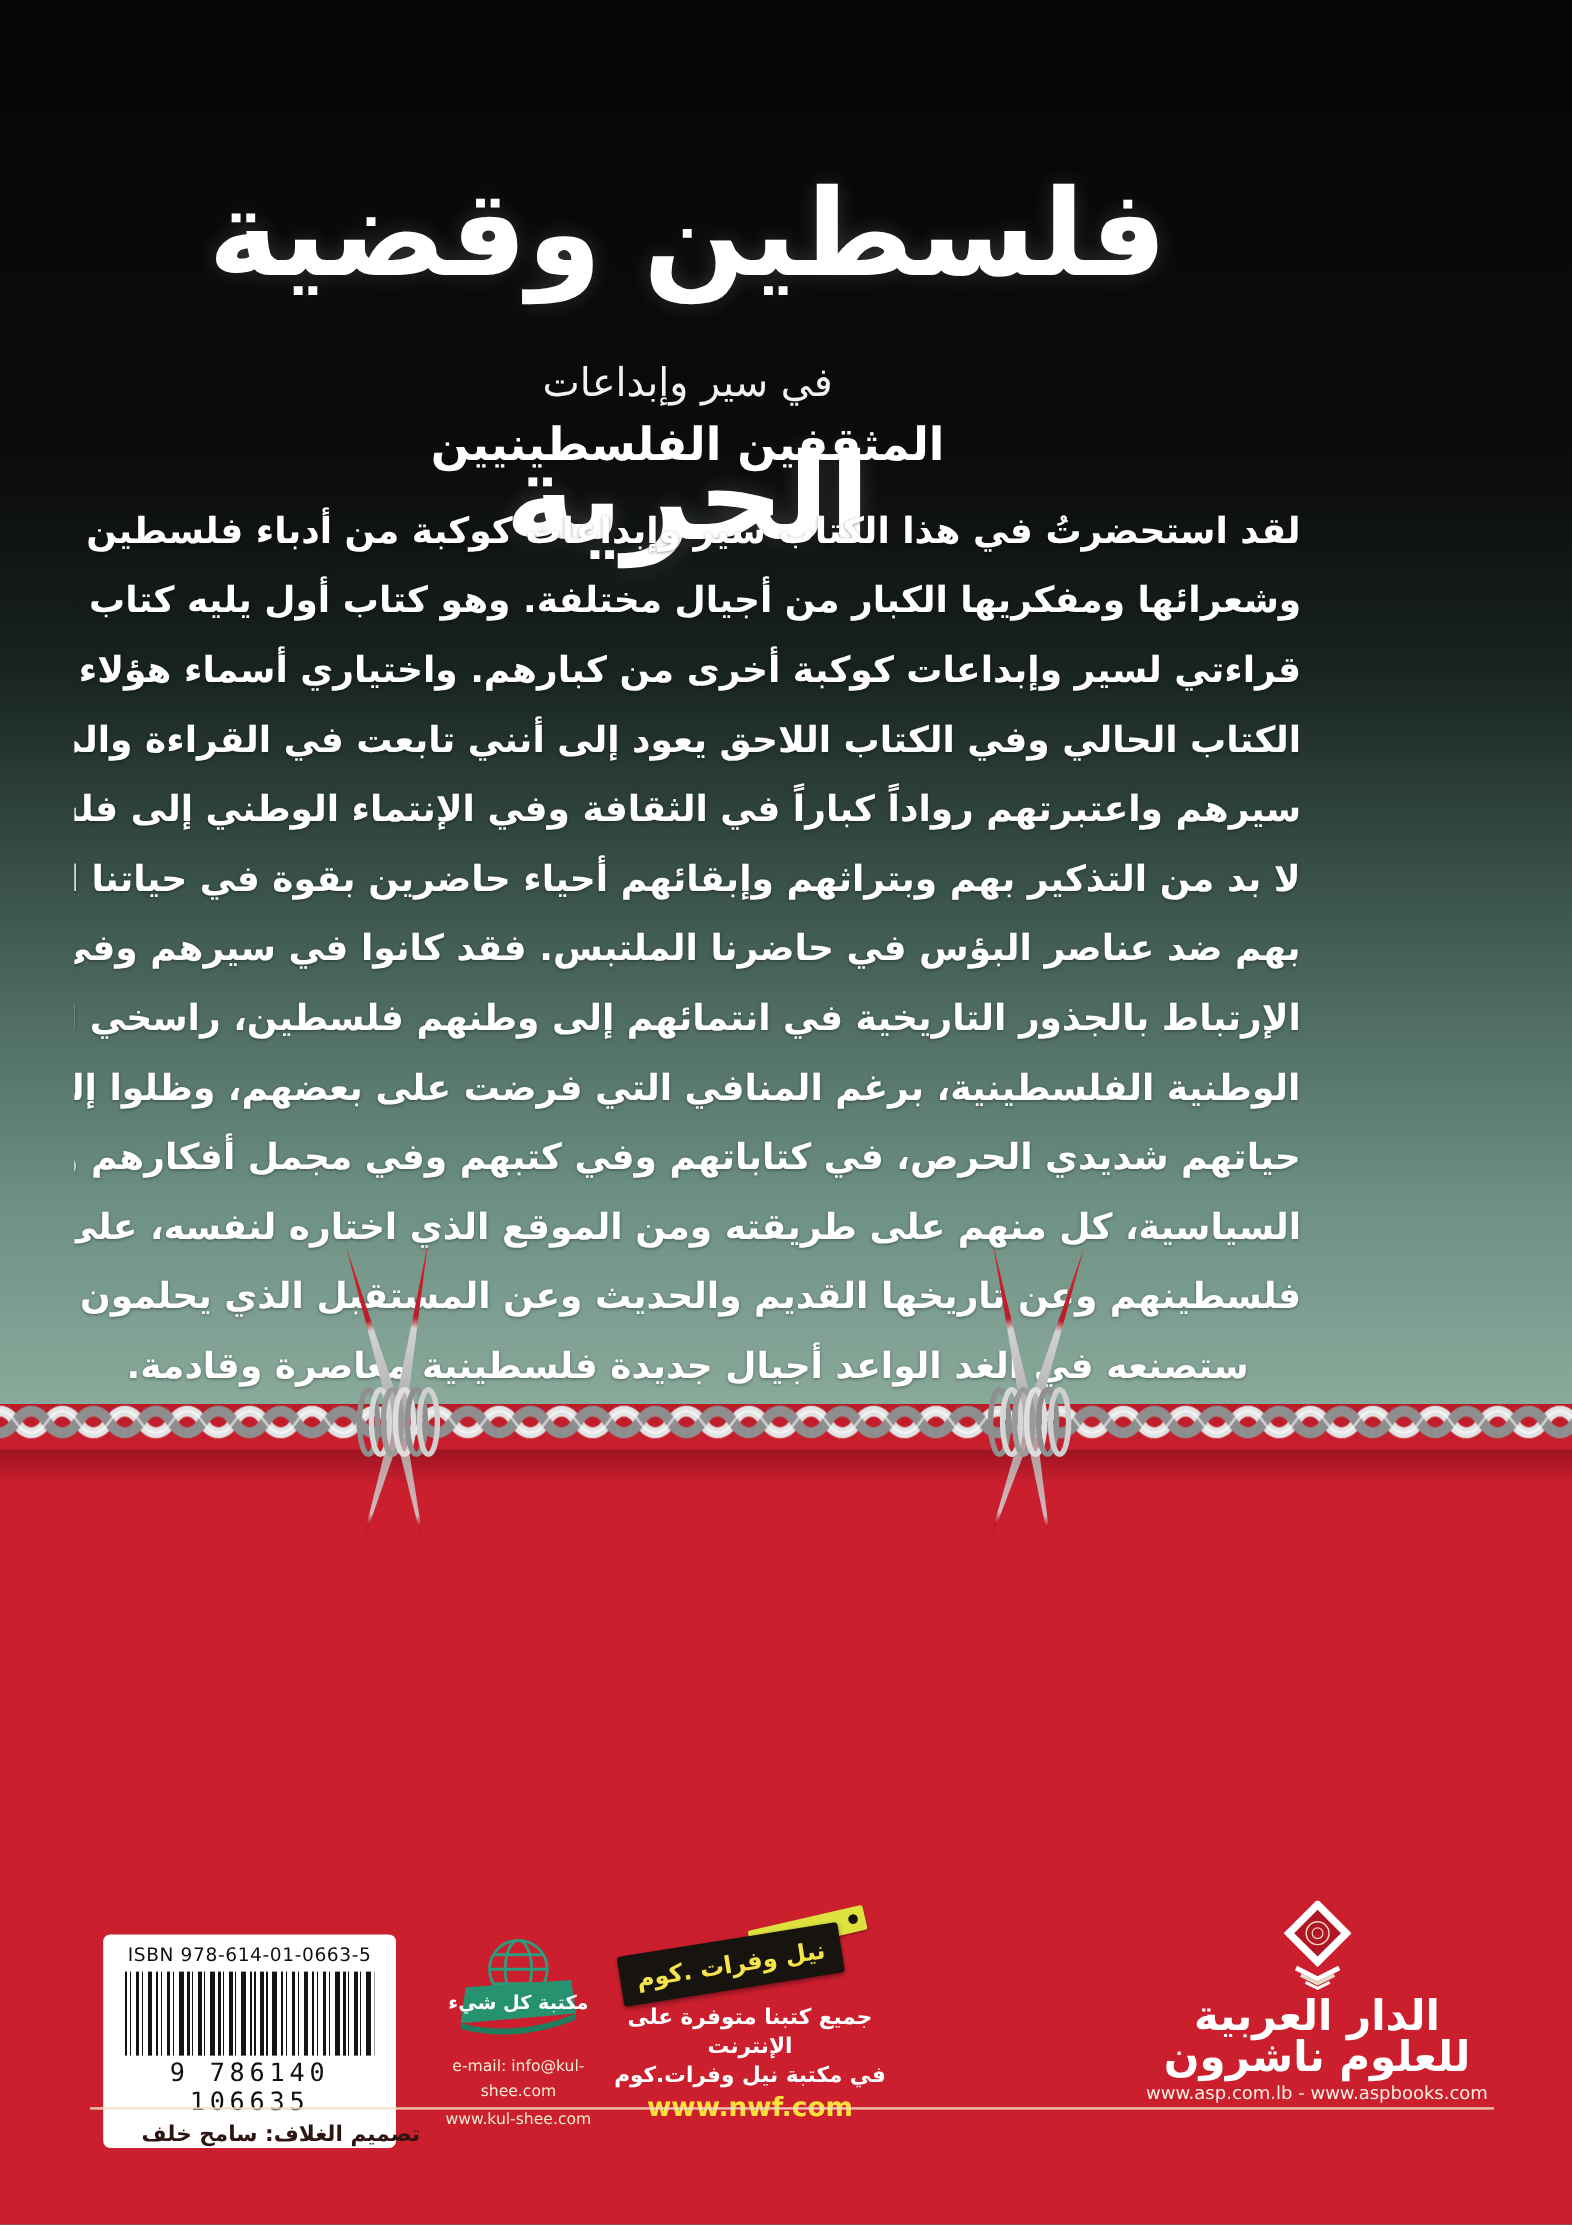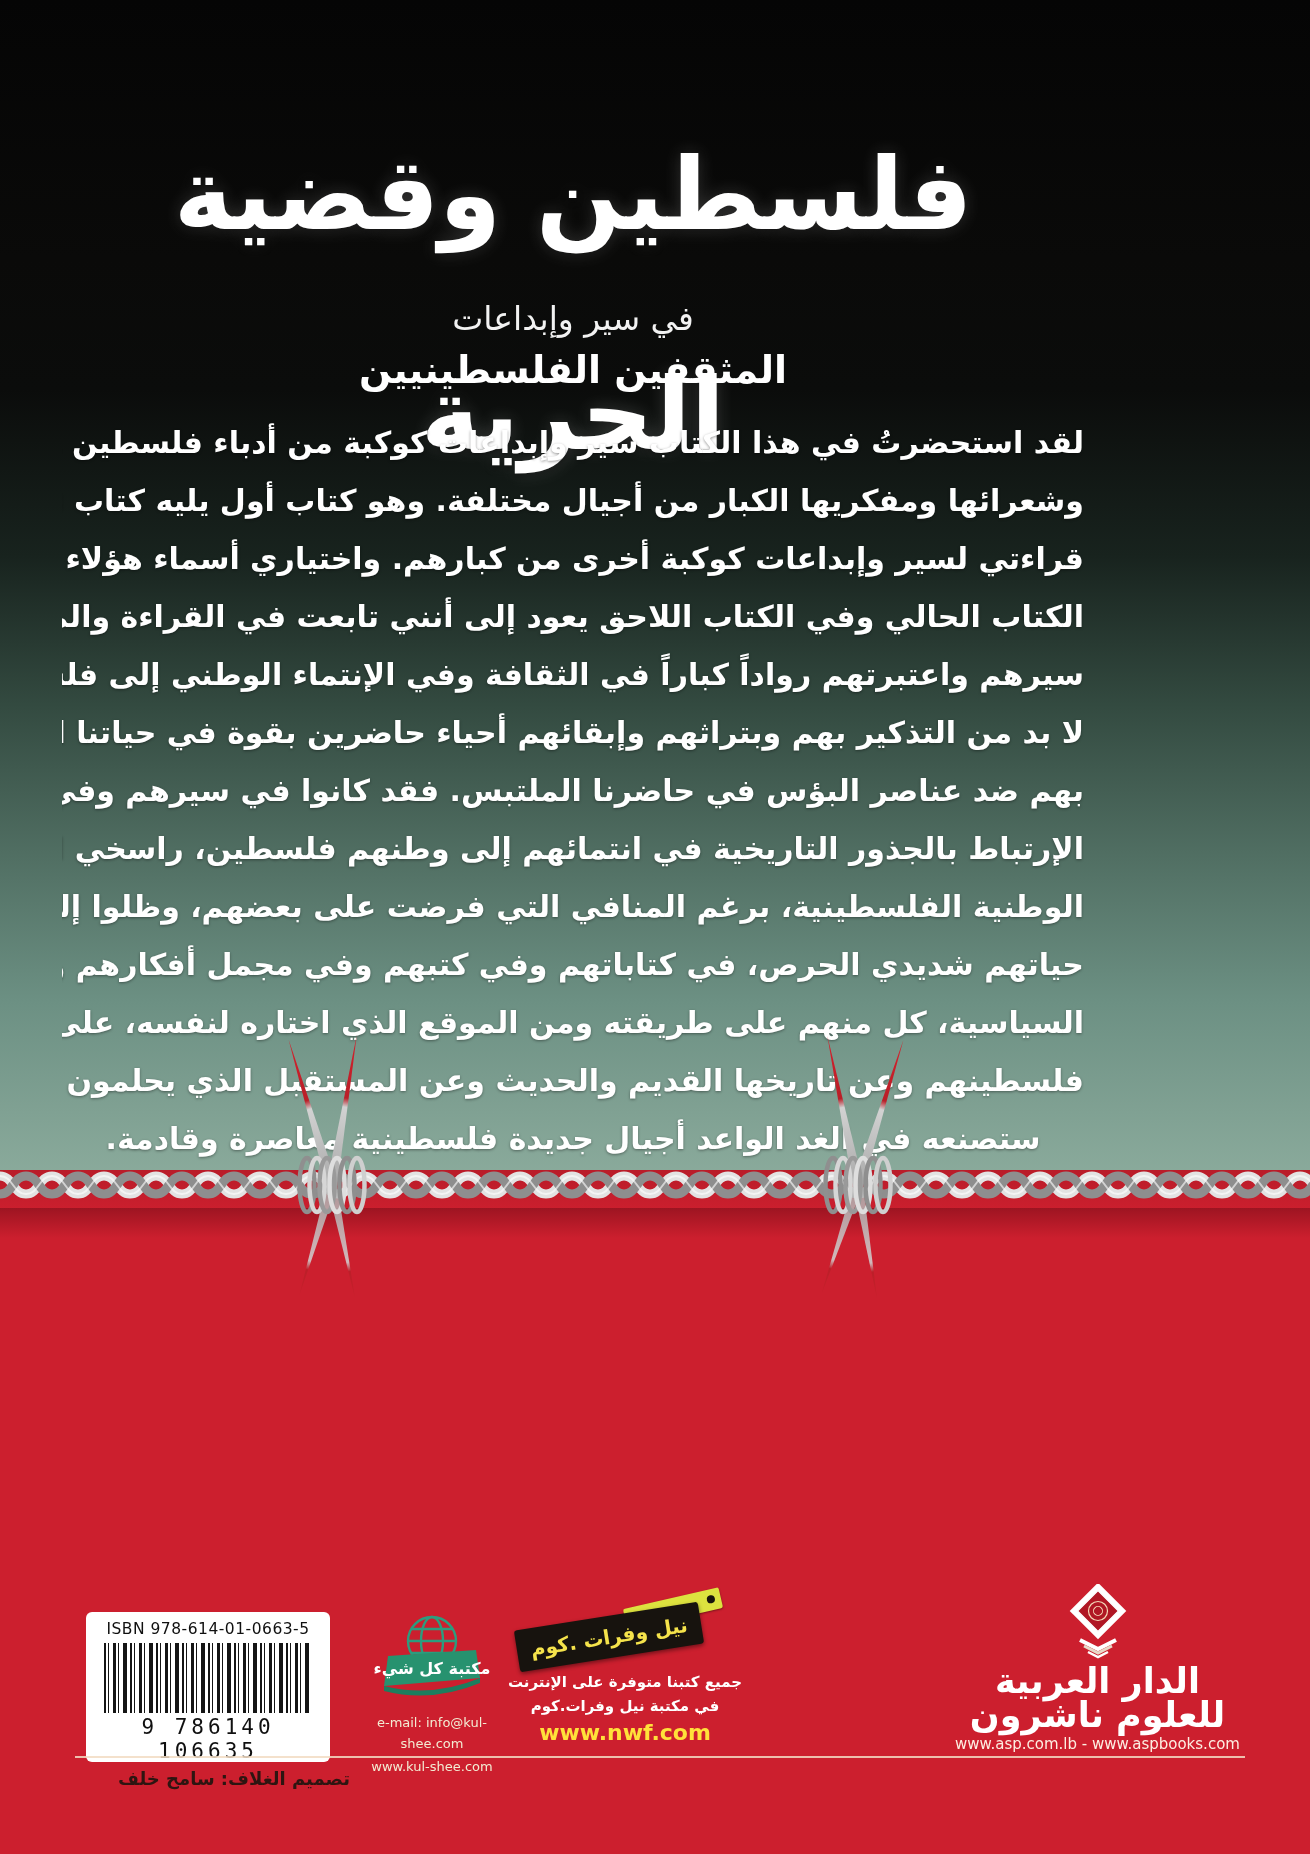--- a/index.html
+++ b/index.html
@@ -22,21 +22,21 @@
     font-size:33px;direction:rtl;}
   .subtitle2{top:346px;height:48px;line-height:48px;text-align:center;color:#fff;
     font-size:38px;font-weight:bold;direction:rtl;}
   .body-text{top:414px;direction:rtl;color:#fff;font-size:30px;font-weight:bold;
     text-shadow:0 1px 3px rgba(0,0,0,.4);}
   .body-line{line-height:58px;height:58px;text-align:justify;text-align-last:justify;white-space:nowrap;overflow:hidden;}
   .body-line.center{text-align:center;text-align-last:center;}
   .wire-svg{position:absolute;left:0;top:1020px;}
 
   
-  .isbn-box{position:absolute;left:86px;top:1612px;width:244px;height:150px;
+  .isbn-box{position:absolute;left:86px;top:1612px;width:244px;height:178px;
     background:#fff;border-radius:6px;padding:8px 6px 0;box-sizing:border-box;}
   .isbn-label{font-size:15.5px;color:#101010;text-align:center;letter-spacing:.5px;}
   .barcode{margin:5px 12px 0;height:70px;
     background:repeating-linear-gradient(90deg,
       #141414 0 2px,#fff 2px 4px,#141414 4px 5px,#fff 5px 9px,
       #141414 9px 12px,#fff 12px 14px,#141414 14px 15px,#fff 15px 19px,
       #141414 19px 23px,#fff 23px 26px);}
   .isbn-digits{font-family:"DejaVu Sans Mono",monospace;font-size:21px;color:#101010;
     text-align:center;letter-spacing:4px;margin-top:2px;}
 
@@ -45,21 +45,21 @@
 
   .nwf{position:absolute;left:502px;top:1596px;width:246px;text-align:center;}
   .nwf-badge{position:relative;height:74px;}
   .nwf-tag{position:absolute;right:26px;top:2px;width:98px;height:21px;background:#dde23f;
     transform:rotate(-13deg);border-radius:2px;box-shadow:0 1px 2px rgba(0,0,0,.4);}
   .nwf-tag::after{content:"";position:absolute;right:6px;top:6px;width:8px;height:8px;
     border-radius:50%;background:#18130d;}
   .nwf-black{position:absolute;left:14px;top:20px;width:186px;height:42px;background:#17130e;
     transform:rotate(-9deg);border-radius:3px;display:flex;align-items:center;justify-content:center;
     color:#f5e34b;font-size:20px;font-weight:bold;direction:rtl;box-shadow:0 2px 4px rgba(0,0,0,.45);}
-  .nwf-line{color:#fff;font-size:15px;font-weight:bold;line-height:24px;direction:rtl;}
+  .nwf-line{color:#fff;font-size:18px;font-weight:bold;line-height:24px;direction:rtl;}
   .nwf-site{color:#ffe13a;font-size:22px;font-weight:bold;margin-top:2px;}
 
   .asp{position:absolute;left:935px;top:1584px;width:325px;text-align:center;}
   .asp-name-ar{color:#fff;font-size:35px;font-weight:bold;direction:rtl;line-height:34px;}
   .asp-name-en{color:#ffc547;font-size:19.5px;font-weight:bold;line-height:26px;}
   .asp-sites{color:#fdeee2;font-size:15px;line-height:24px;}
 
   .footer-rule{position:absolute;left:75px;top:1756px;width:1170px;height:2px;
     background:#f2dcc3;opacity:.85;}
   .design-credit{position:absolute;left:118px;top:1768px;color:#2e1511;font-size:18px;

